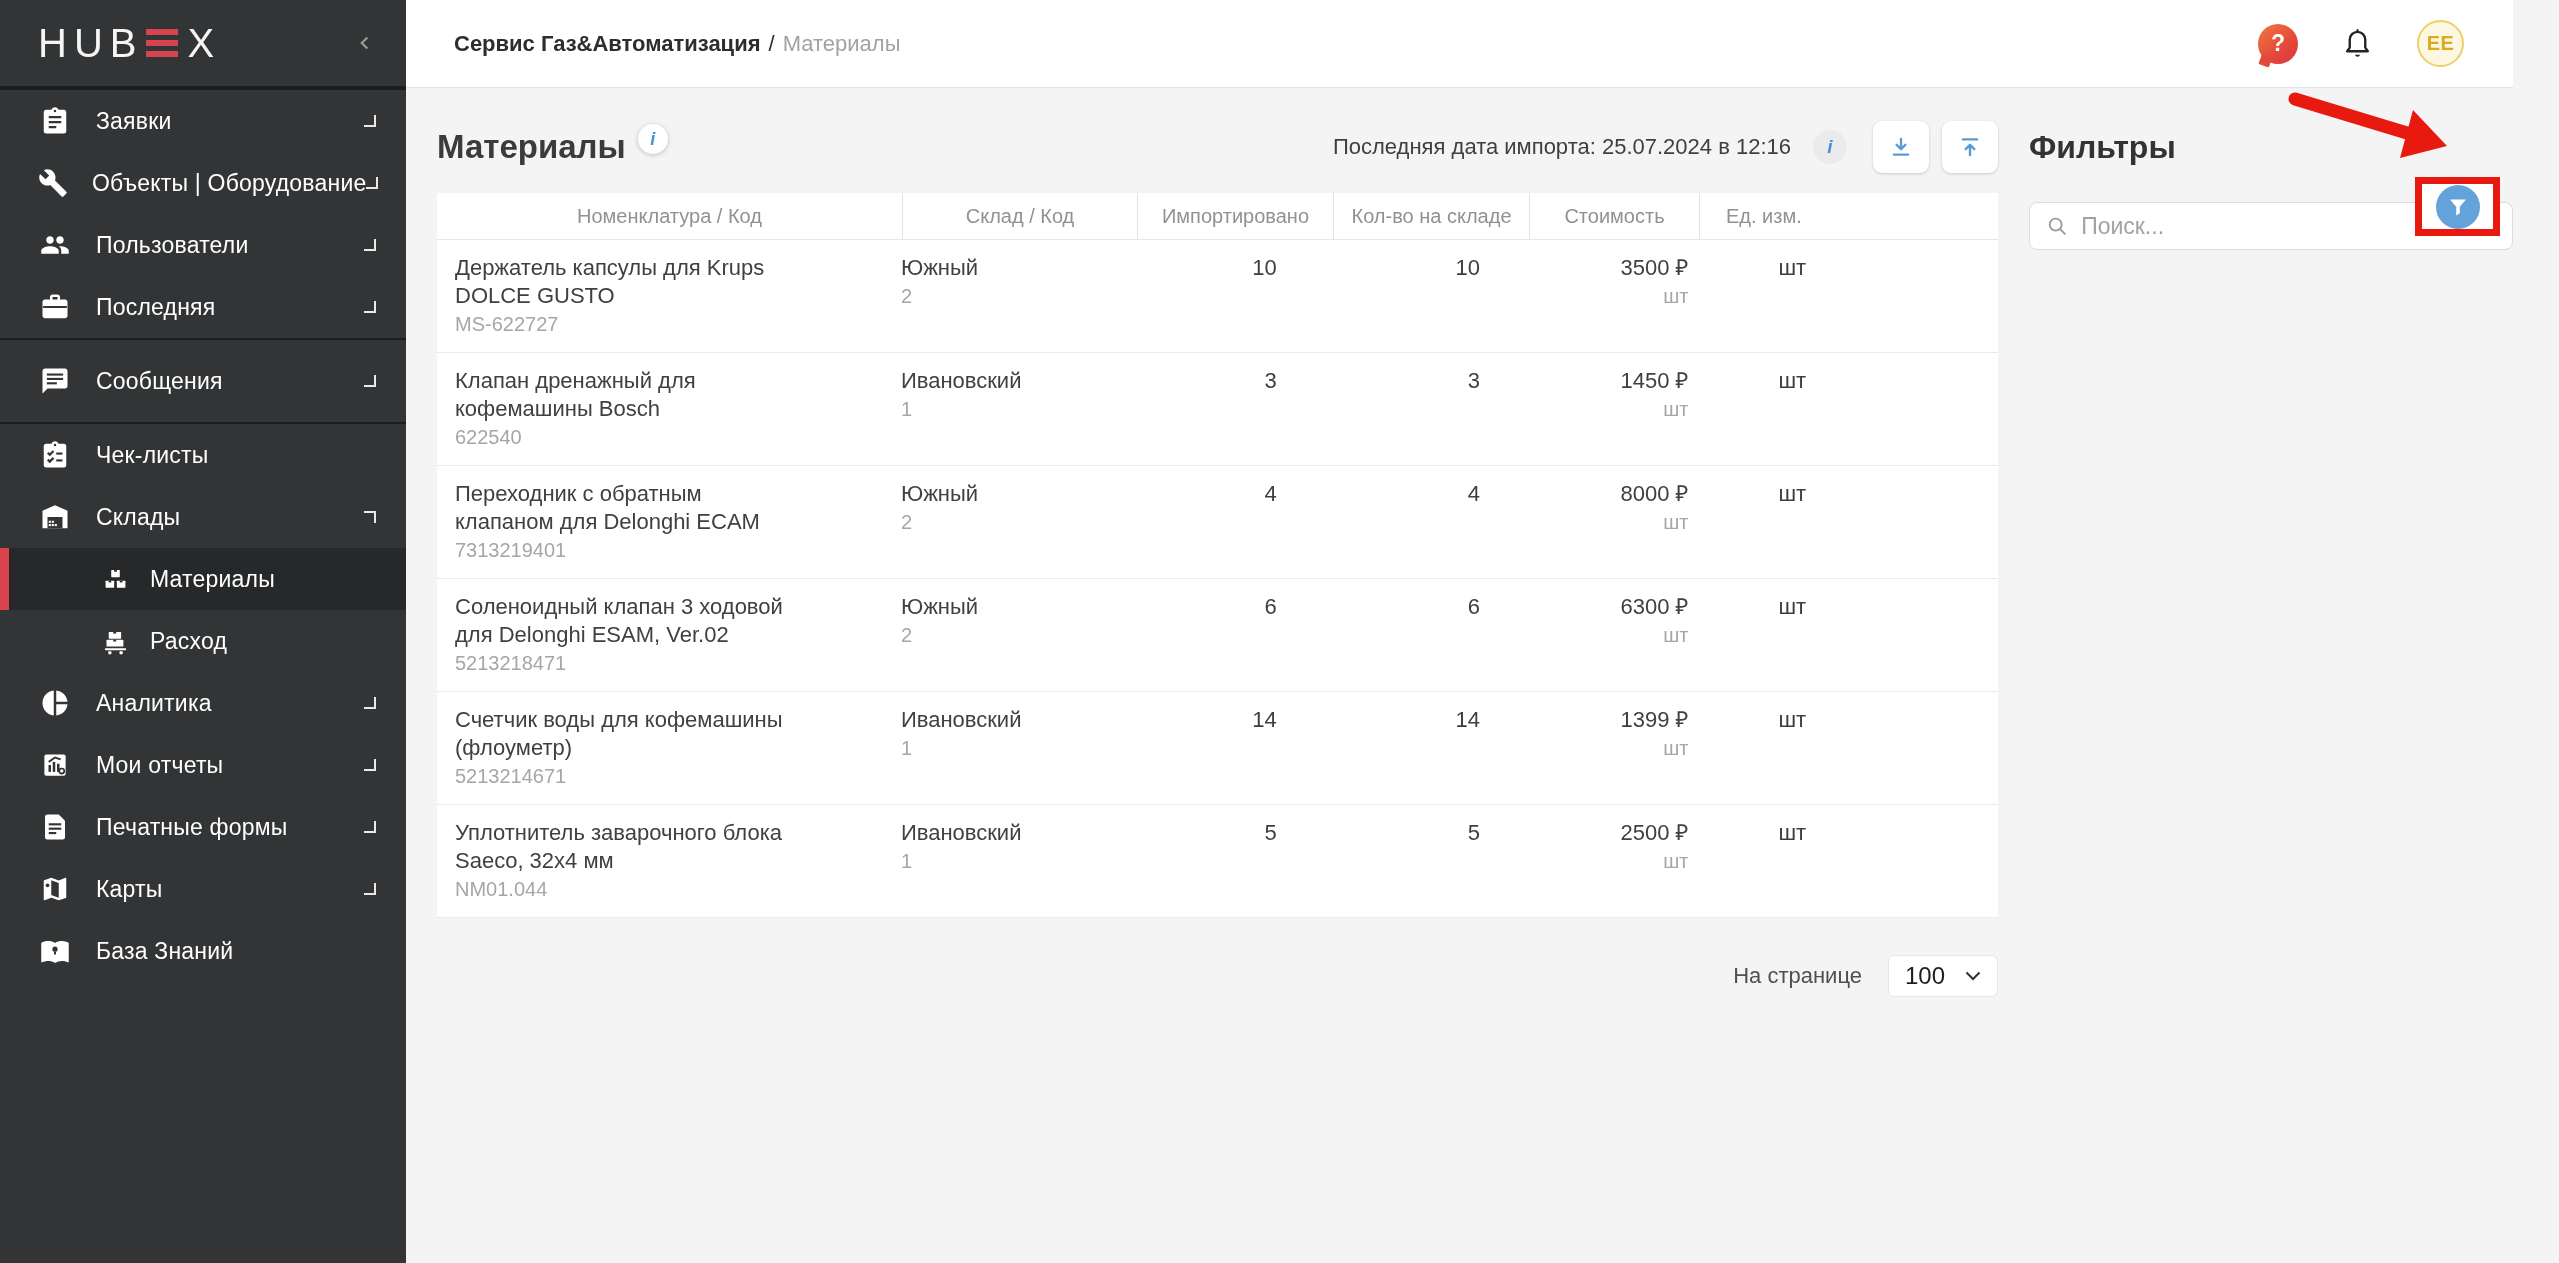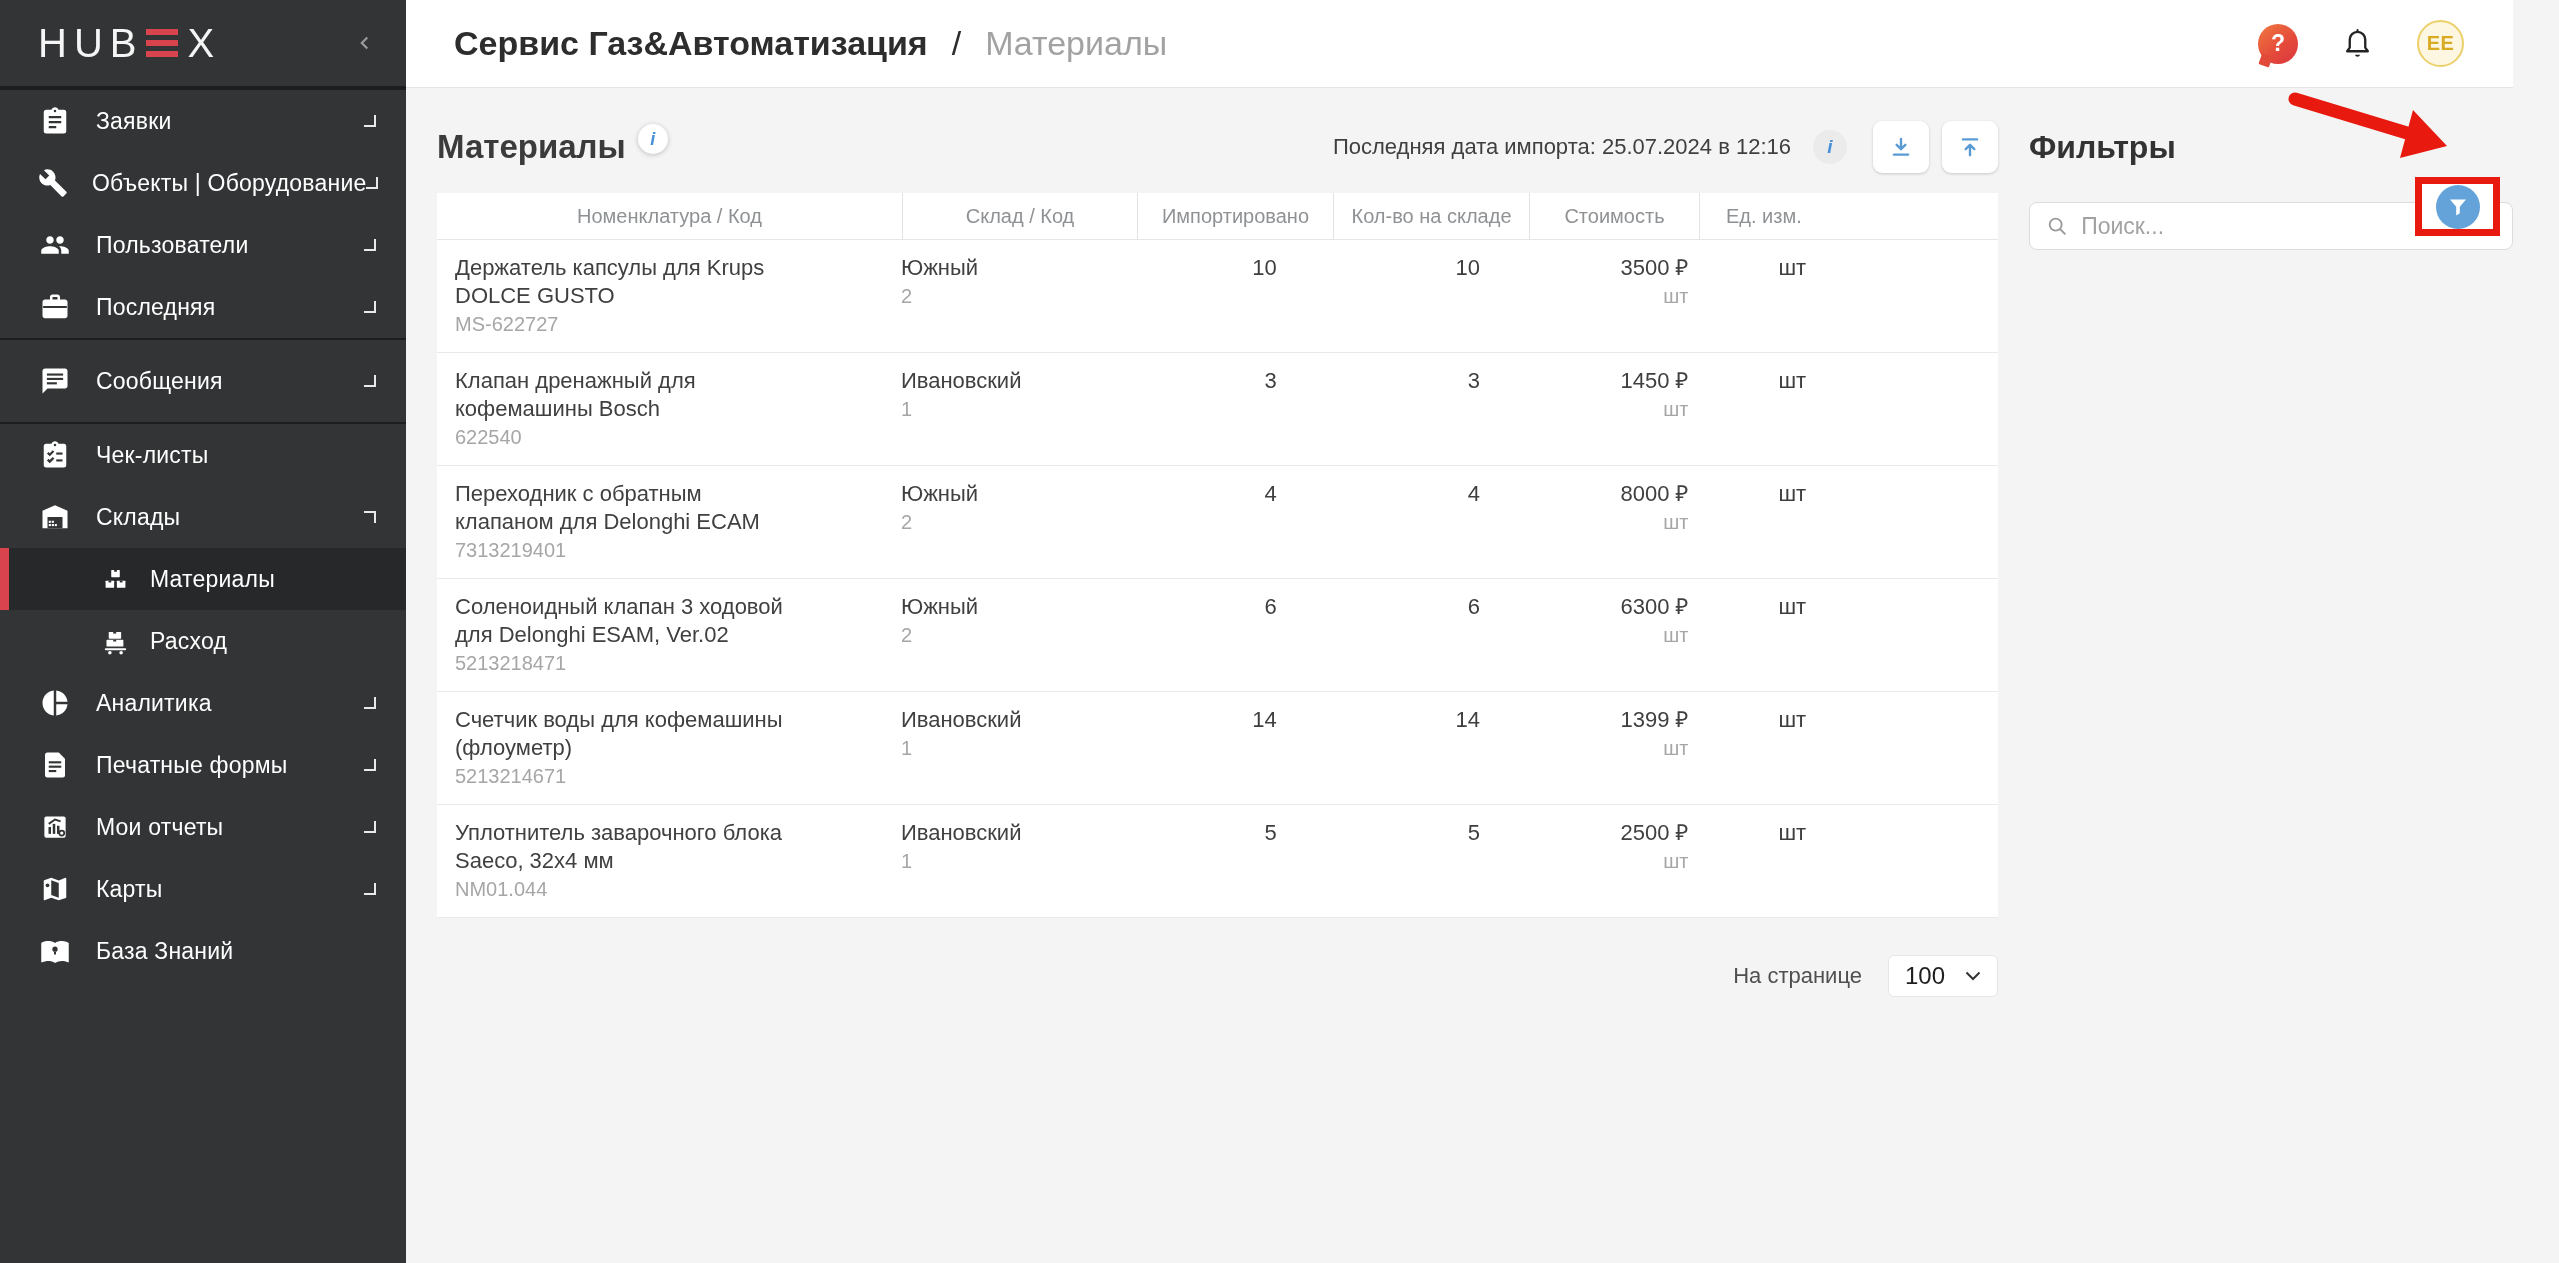--- a/index.html
+++ b/index.html
@@ -23,21 +23,21 @@
   .expand { width:12px; height:12px; border-right:2px solid #e9e9e9; border-bottom:2px solid #e9e9e9; flex:0 0 auto; }
   .expand.open { border-bottom:none; border-top:2px solid #e9e9e9; }
   .sub-item { display:flex; align-items:center; height:62px; padding:0 30px 0 100px; color:#fff; cursor:pointer; }
   .sub-item .mi-icon { width:30px; }
   .sub-item .mi-label { margin-left:20px; font-size:23px; }
   .sub-item.active { background:#26282a; border-left:9px solid #d8434e; padding-left:91px; }
 
   
   .right-col { flex:1; display:flex; flex-direction:column; }
   .topbar { height:88px; background:#fff; border-bottom:1px solid #e4e4e4; display:flex; align-items:center; padding:0 49px 0 48px; }
-  .breadcrumb { font-size:34px; display:flex; gap:24px; align-items:baseline; }
+  .breadcrumb { font-size:22px; display:flex; gap:8px; align-items:baseline; }
   .bc-root { color:#2d2d2d; font-weight:700; cursor:pointer; }
   .bc-sep { color:#2d2d2d; font-weight:400; }
   .bc-current { color:#a2a2a2; font-weight:400; }
   .top-icons { margin-left:auto; display:flex; align-items:center; gap:44px; }
   .help-bubble { position:relative; width:40px; height:40px; border-radius:50%; background:linear-gradient(140deg,#f07a41 0%,#e4483a 60%,#db3740 100%); color:#fff; font-size:23px; font-weight:700; display:flex; align-items:center; justify-content:center; cursor:pointer; }
   .help-bubble::after { content:""; position:absolute; left:2px; bottom:-2px; width:11px; height:11px; background:#e14a39; transform:rotate(20deg); border-radius:1px; z-index:-0; }
   .help-bubble span { position:relative; }
   .bell { cursor:pointer; display:flex; }
   .avatar { width:47px; height:47px; border-radius:50%; background:#fdf7e1; border:2px solid #ecd06a; color:#d9ab25; font-size:20px; font-weight:700; display:flex; align-items:center; justify-content:center; letter-spacing:.5px; cursor:pointer; }
 
@@ -234,41 +234,41 @@
           <svg width="30" height="30" viewBox="0 0 24 24" fill="#fff">
               <path d="M11 2v20C5.9 21.5 2 17.2 2 12S5.9 2.5 11 2zm2 0v9h9c-.5-4.8-4.2-8.5-9-9zm0 11v9c4.8-.5 8.5-4.2 9-9h-9z"></path>
             </svg>
         </span>
         <span class="mi-label">Аналитика</span>
         <span class="expand"></span>
       </div>
       <div class="menu-item">
         <span class="mi-icon">
           <svg width="30" height="30" viewBox="0 0 24 24" fill="#fff">
-              <path d="M15 2H6a2 2 0 0 0-2 2v16a2 2 0 0 0 2 2h12a2 2 0 0 0 2-2V7z"></path>
-              <rect x="7" y="9" width="10" height="1.7" fill="#323435"></rect>
-              <rect x="7" y="12.5" width="10" height="1.7" fill="#323435"></rect>
-              <rect x="7" y="16" width="6" height="1.7" fill="#323435"></rect>
-            </svg>
-        </span>
-        <span class="mi-label">Печатные формы</span>
-        <span class="expand"></span>
-      </div>
-      <div class="menu-item">
-        <span class="mi-icon">
-          <svg width="30" height="30" viewBox="0 0 24 24" fill="#fff">
               <rect x="3.5" y="3.5" width="17" height="17" rx="1.5"></rect>
               <rect x="6.8" y="12" width="2" height="5.5" fill="#323435"></rect>
               <rect x="10.2" y="9.5" width="2" height="8" fill="#323435"></rect>
               <rect x="13.6" y="11" width="2" height="6.5" fill="#323435"></rect>
               <path d="M7 9.5 12 6l4.5 1.5" fill="none" stroke="#323435" stroke-width="1.5"></path>
               <circle cx="17.4" cy="16.8" r="2" fill="none" stroke="#323435" stroke-width="1.4"></circle>
             </svg>
         </span>
         <span class="mi-label">Мои отчеты</span>
+        <span class="expand"></span>
+      </div>
+      <div class="menu-item">
+        <span class="mi-icon">
+          <svg width="30" height="30" viewBox="0 0 24 24" fill="#fff">
+              <path d="M15 2H6a2 2 0 0 0-2 2v16a2 2 0 0 0 2 2h12a2 2 0 0 0 2-2V7z"></path>
+              <rect x="7" y="9" width="10" height="1.7" fill="#323435"></rect>
+              <rect x="7" y="12.5" width="10" height="1.7" fill="#323435"></rect>
+              <rect x="7" y="16" width="6" height="1.7" fill="#323435"></rect>
+            </svg>
+        </span>
+        <span class="mi-label">Печатные формы</span>
         <span class="expand"></span>
       </div>
       <div class="menu-item">
         <span class="mi-icon">
           <svg width="30" height="30" viewBox="0 0 24 24" fill="#fff">
               <path d="M20.5 3l-.16.03L15 5.1 9 3 3.36 4.9c-.21.07-.36.25-.36.48V20.5c0 .28.22.5.5.5l.16-.03L9 18.9l6 2.1 5.64-1.9c.21-.07.36-.25.36-.48V3.5c0-.28-.22-.5-.5-.5zM15 19l-6-2.11V5l6 2.11V19z"></path>
               <circle cx="6" cy="9" r="1.5" fill="#323435"></circle>
             </svg>
         </span>
         <span class="mi-label">Карты</span>

